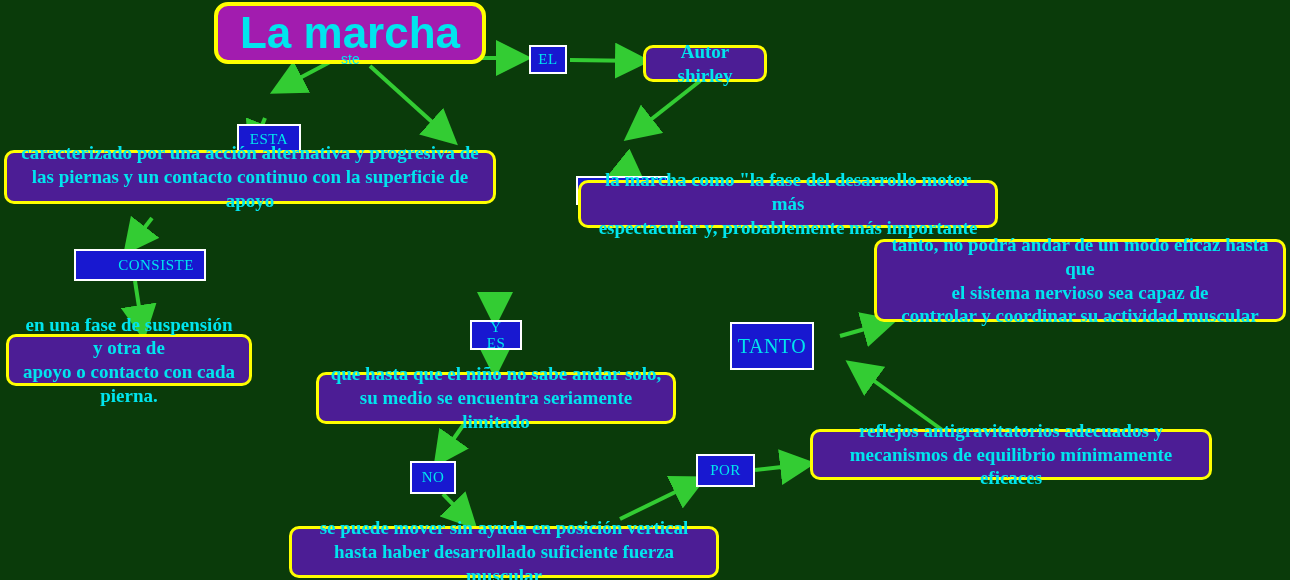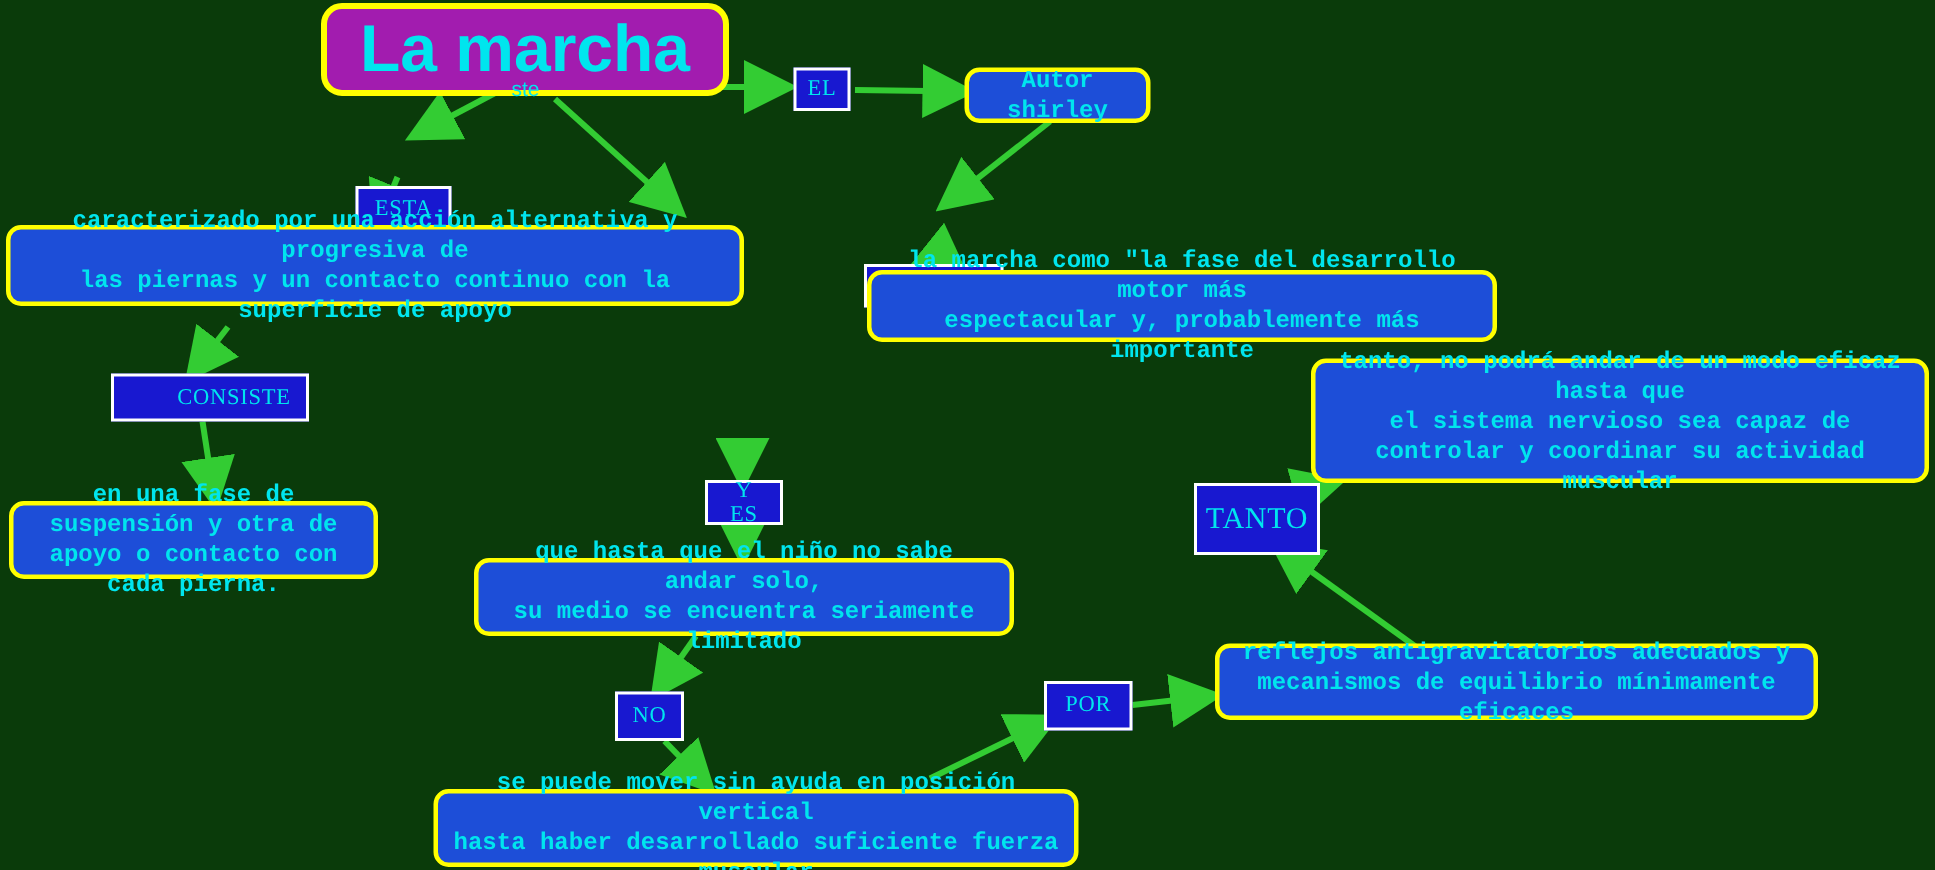--- a/index.html
+++ b/index.html
@@ -26,27 +26,27 @@
   .node {
     position: absolute;
     box-sizing: border-box;
     display: flex;
     align-items: center;
     justify-content: center;
     text-align: center;
   }
   
   .concept {
-    background: #1d4ed8;
+    background: #4c1d95;
     border: 3px solid #ffff00;
     border-radius: 10px;
     color: #00e5ee;
-    font-family: Liberation Mono, monospace;
+    font-family: Liberation Serif, serif;
     font-weight: bold;
-    font-size: 16px;
+    font-size: 19px;
     line-height: 1.25;
     padding: 5px 10px;
     white-space: pre-line;
   }
   
   .title-node {
     background: #a21caf;
     border: 4px solid #ffff00;
     border-radius: 14px;
     color: #00e5ee;
@@ -143,19 +143,19 @@
   <div class="node linkword" style="left:410px; top:461px; width:46px; height:33px;">NO</div>
 
   <div class="node concept" style="left:289px; top:526px; width:430px; height:52px;">se puede mover sin ayuda en posición vertical
 hasta haber desarrollado suficiente fuerza muscular</div>
 
   <div class="node linkword" style="left:696px; top:454px; width:59px; height:33px;">POR</div>
 
   <div class="node concept" style="left:810px; top:429px; width:402px; height:51px;">reflejos antigravitatorios adecuados y
 mecanismos de equilibrio mínimamente eficaces</div>
 
-  <div class="node linkword tanto-big" style="left:796px; top:322px; width:84px; height:48px;text-align:center;">TANTO</div>
+  <div class="node linkword tanto-big" style="left:730px; top:322px; width:84px; height:48px;text-align:center;">TANTO</div>
 
   <div class="node concept" style="left:874px; top:239px; width:412px; height:83px;">tanto, no podrá andar de un modo eficaz hasta que
 el sistema nervioso sea capaz de
 controlar y coordinar su actividad muscular</div>
 
 </div>
 
 </body></html>

